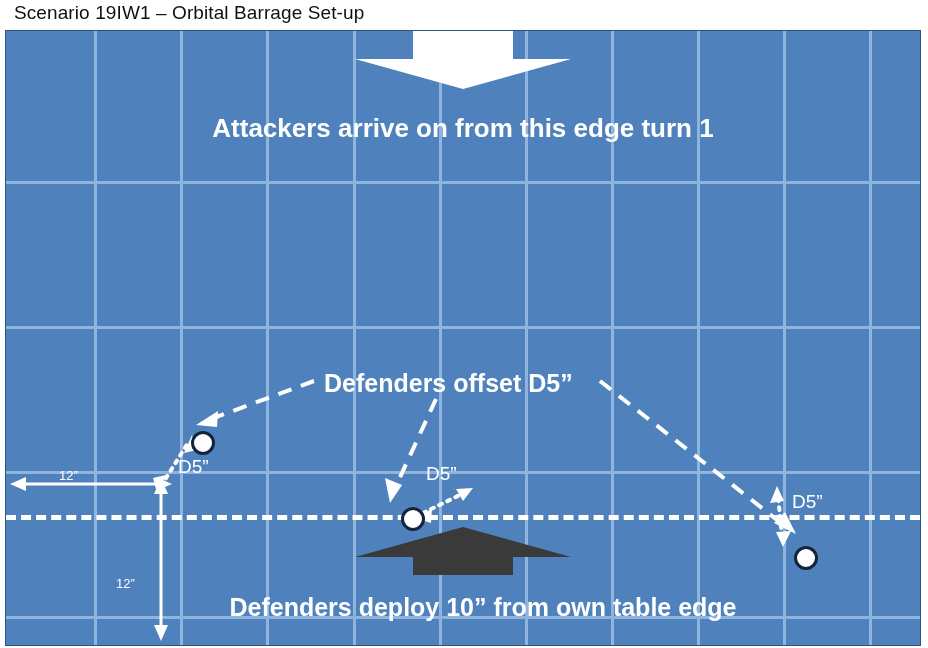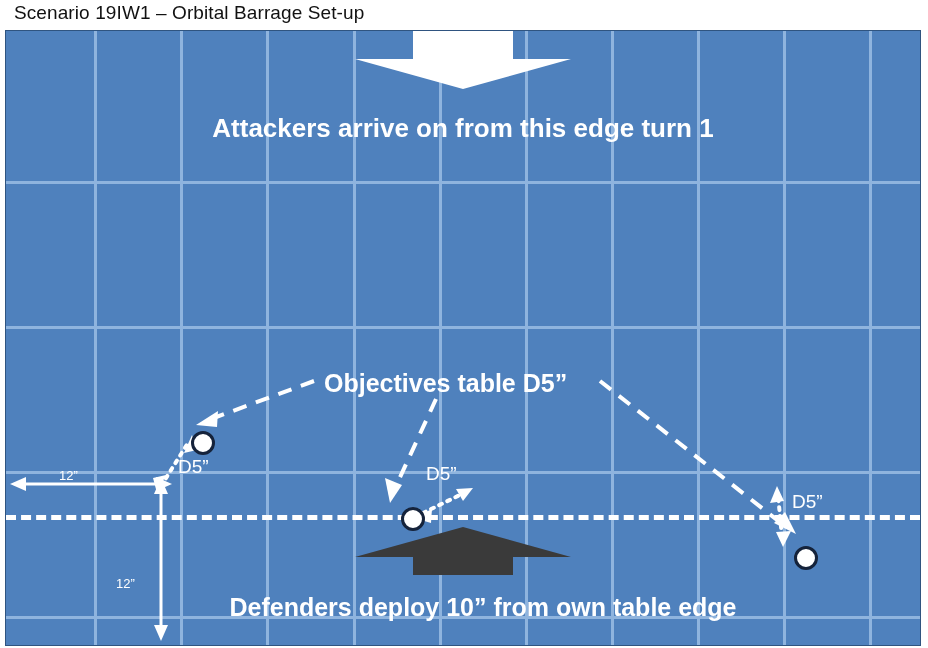--- a/index.html
+++ b/index.html
@@ -201,21 +201,21 @@
         <polygon points="771,455 764,472 778,470" fill="#FFFFFF"></polygon>
         <polygon points="777,516 785,500 770,501" fill="#FFFFFF"></polygon>
       </g>
     </svg>
 
     <div class="objective" style="left:185px; top:400px"></div>
     <div class="objective" style="left:395px; top:476px"></div>
     <div class="objective" style="left:788px; top:515px"></div>
 
     <div class="board-text" id="attackers-text">Attackers arrive on from this edge turn 1</div>
-    <div class="board-text" id="objectives-text">Objectives table D5”</div>
+    <div class="board-text" id="objectives-text">Defenders offset D5”</div>
     <div class="board-text" id="defenders-text">Defenders deploy 10” from own table edge</div>
 
     <div class="dim-label" id="dim-h-label">12”</div>
     <div class="dim-label" id="dim-v-label">12”</div>
 
     <div class="dim-label" id="d5-left">D5”</div>
     <div class="dim-label" id="d5-mid">D5”</div>
     <div class="dim-label" id="d5-right">D5”</div>
 
   </div>

